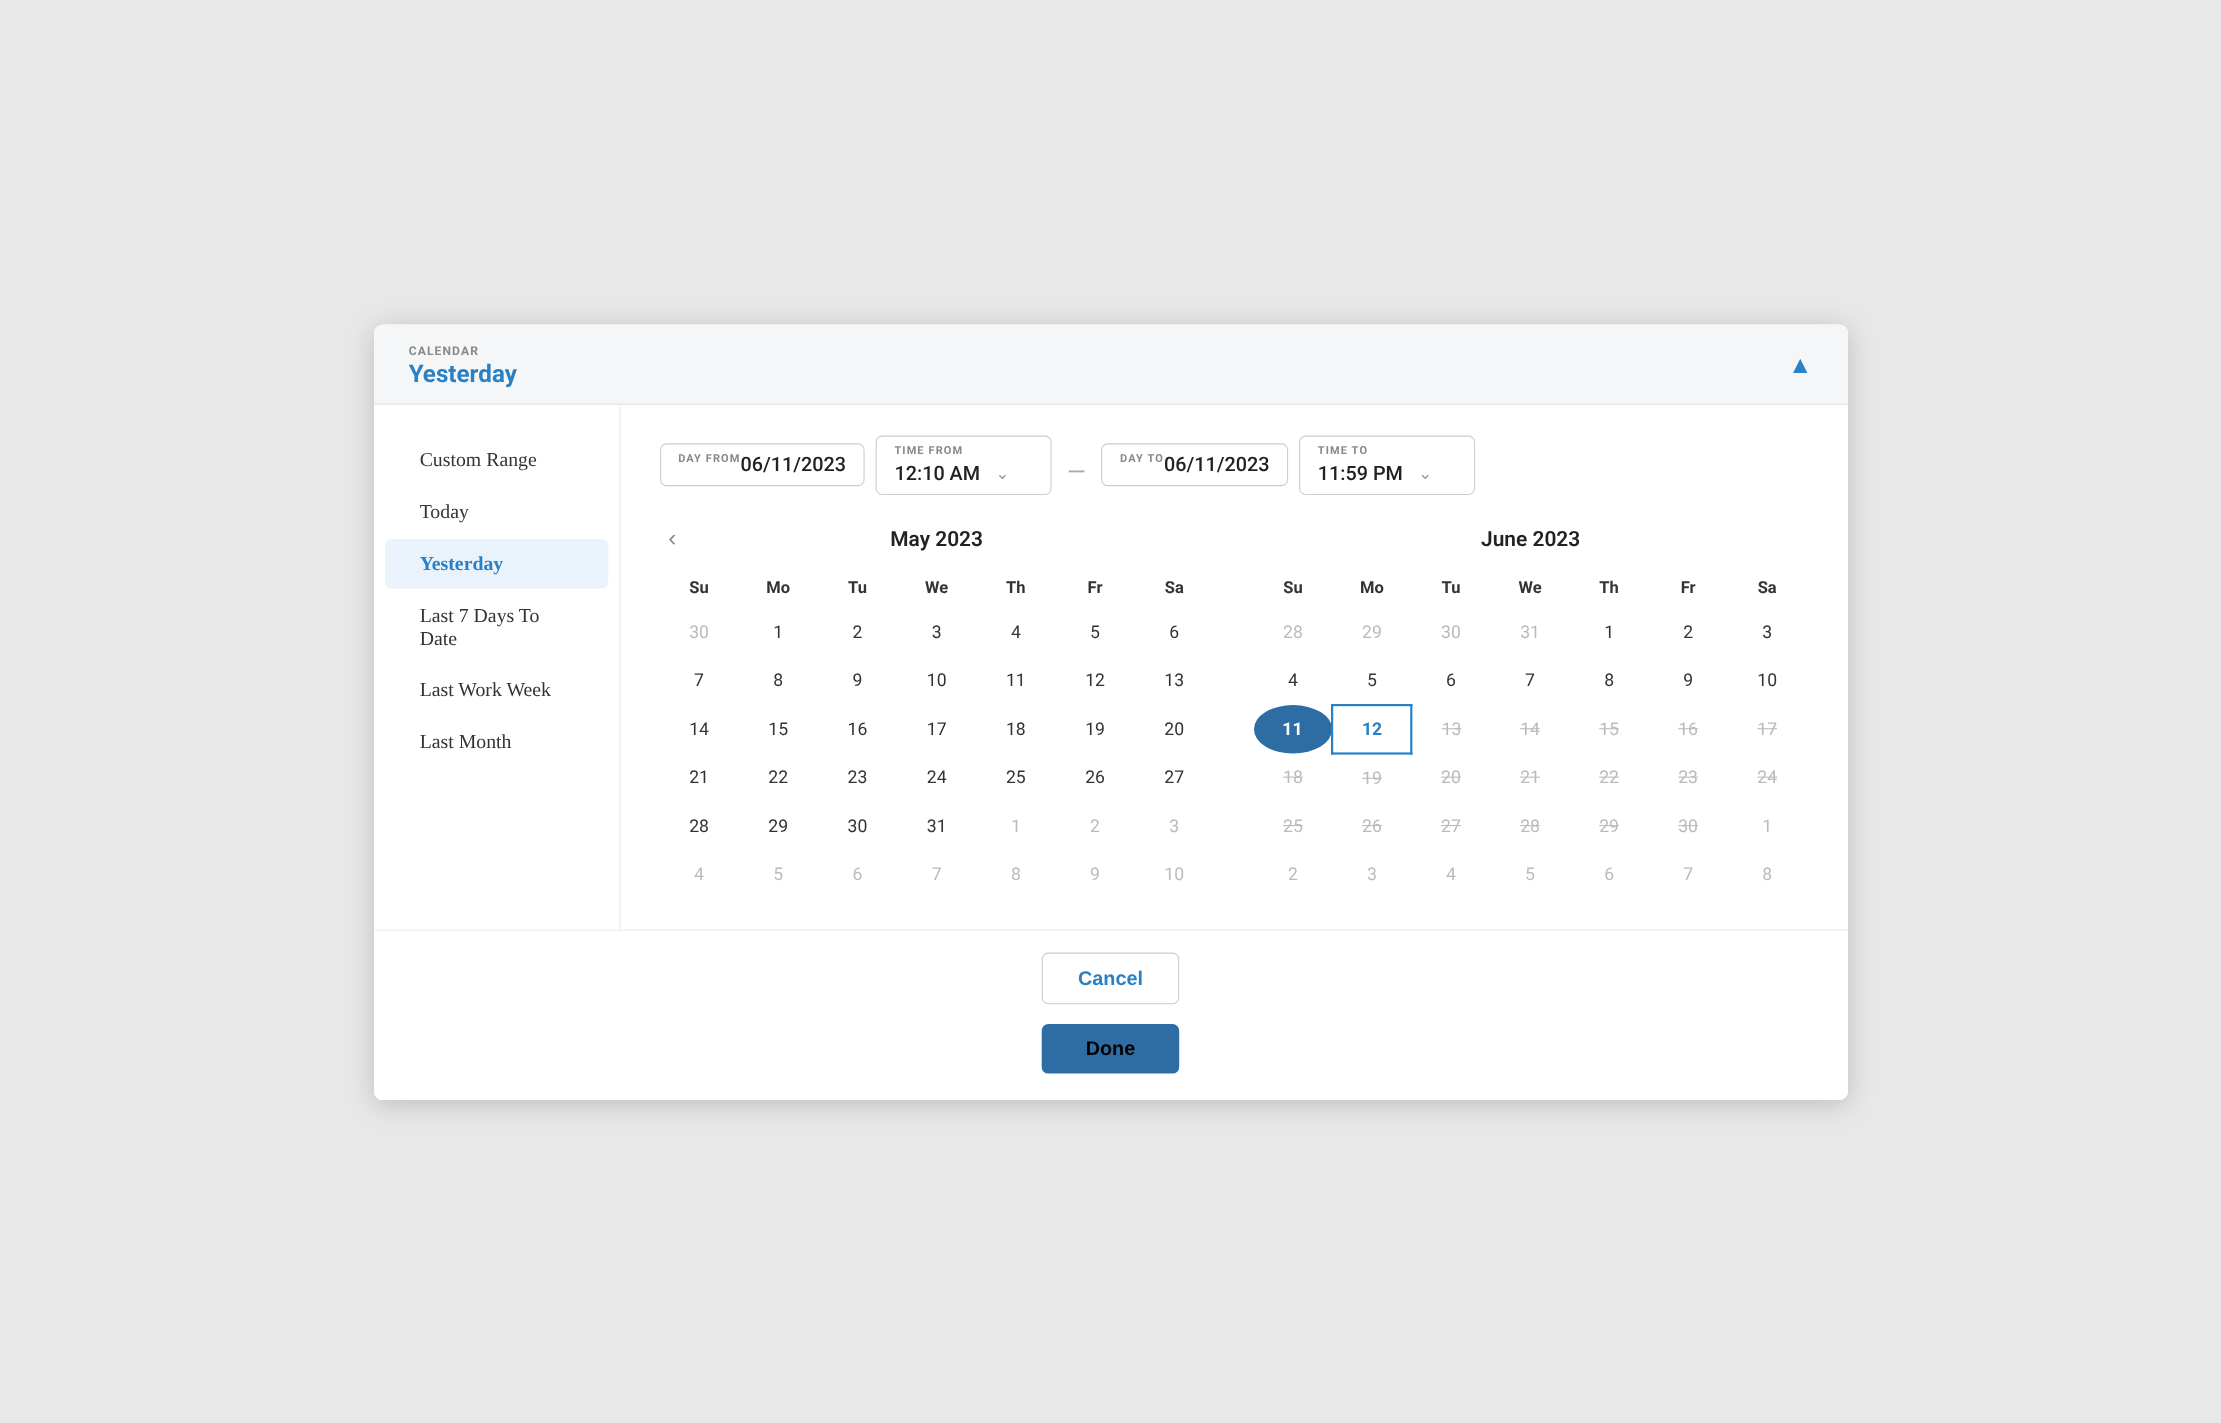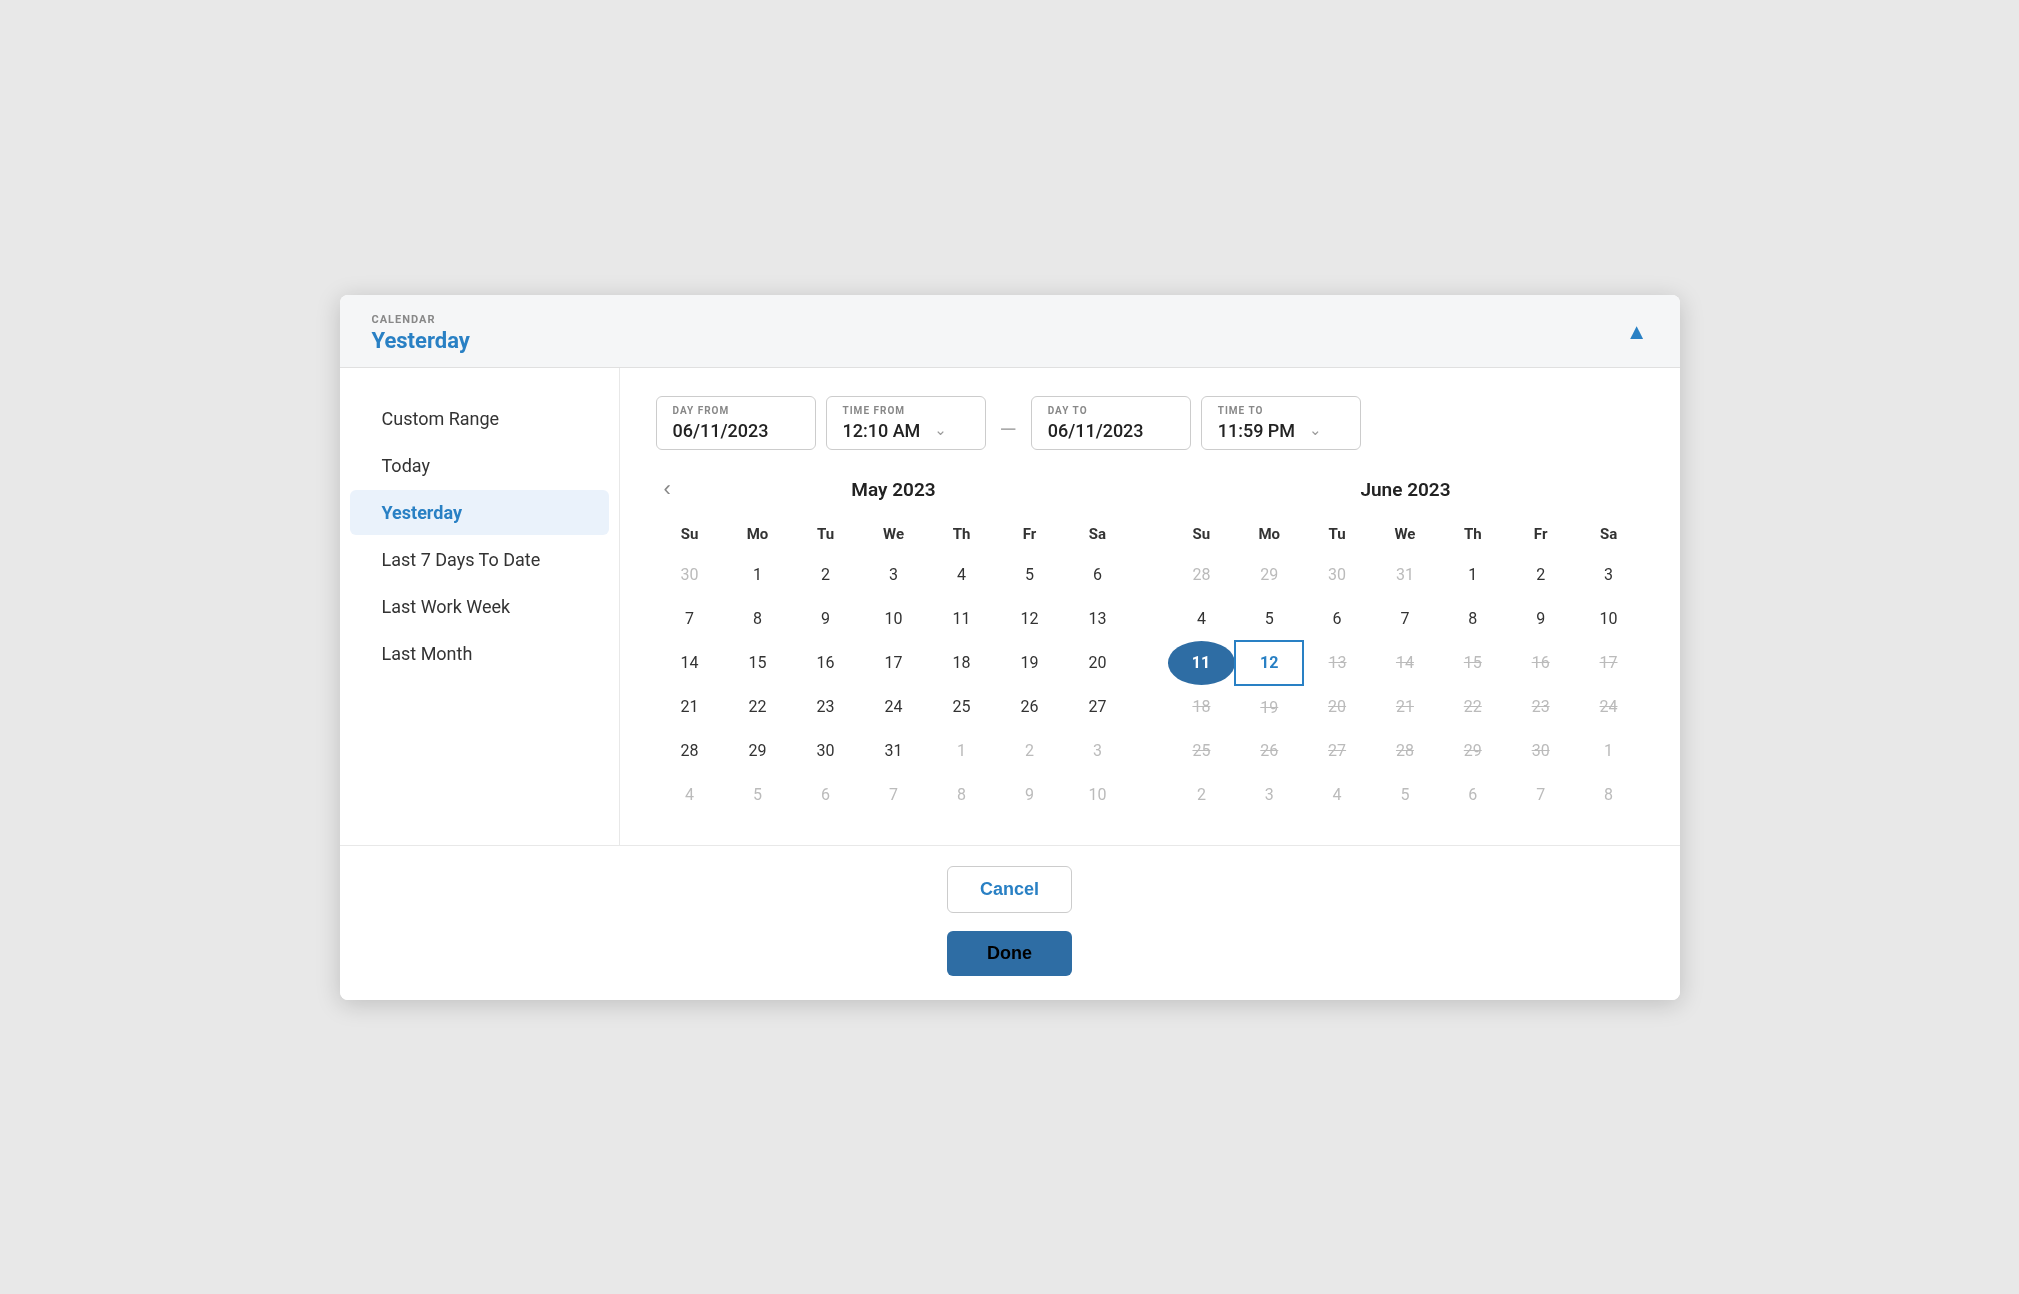--- a/index.html
+++ b/index.html
@@ -45,25 +45,26 @@
       color: #2980c4;
       cursor: pointer;
       margin-top: 6px;
     }
     .modal-body {
       display: flex;
       flex-direction: row;
       padding: 0;
     }
     .sidebar {
-      width: 280px;
+      width: 224px;
       min-width: 200px;
       border-right: 1px solid #e8e8e8;
       padding: 28px 0 28px 0;
       background: #fff;
+      font-family: Liberation Serif, serif;
     }
     .sidebar-item {
       padding: 12px 32px;
       font-size: 18px;
       color: #333;
       cursor: pointer;
       border-radius: 6px;
       margin: 0 10px 2px 10px;
     }
     .sidebar-item.active {
@@ -76,21 +77,21 @@
       padding: 28px 36px 28px 36px;
     }
     .date-range-row {
       display: flex;
       align-items: center;
       gap: 10px;
       margin-bottom: 28px;
     }
     .date-field {
       display: flex;
-      flex-direction: column;
+      flex-direction: row;
       border: 1.5px solid #ccc;
       border-radius: 6px;
       padding: 8px 16px 8px 16px;
       min-width: 160px;
       background: #fff;
     }
     .date-field-label {
       font-size: 10px;
       font-weight: 700;
       color: #888;

